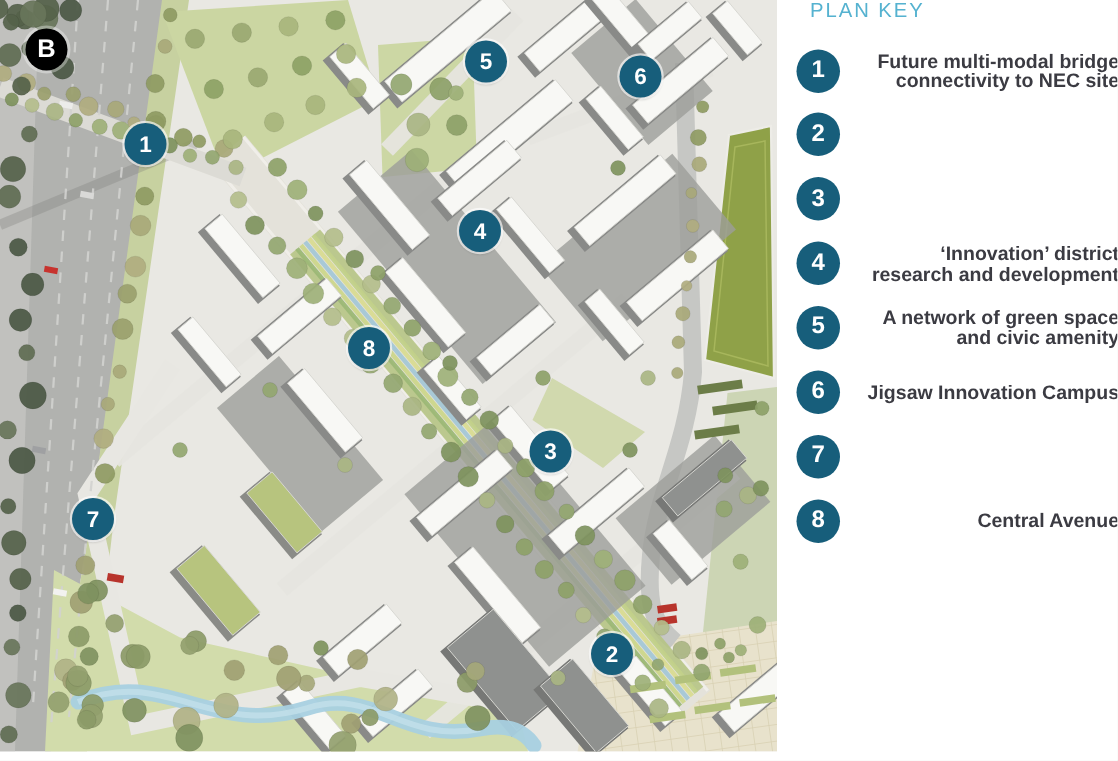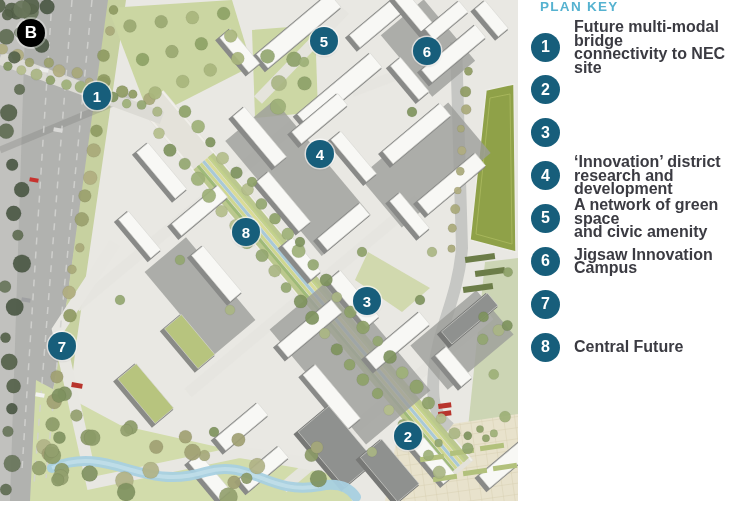--- a/index.html
+++ b/index.html
@@ -9,29 +9,29 @@
   .map-figure svg{position:absolute;left:0;top:0;}
   .map-badge{position:absolute;left:17px;top:19px;width:28px;height:28px;border-radius:50%;
         background:var(--badge,#000);color:#fff;font-weight:700;font-size:17px;
         display:flex;align-items:center;justify-content:center;
         box-shadow:0 0 0 2px rgba(255,255,255,.35);}
   .map-marker{position:absolute;width:28px;height:28px;margin:-14px 0 0 -14px;border-radius:50%;
         background:var(--marker,#175e7b);color:#fff;font-weight:700;font-size:15px;
         display:flex;align-items:center;justify-content:center;
         box-shadow:0 0 0 1.5px rgba(255,255,255,.65),0 1px 2px rgba(0,0,0,.35);}
   .plan-key{position:absolute;left:528px;top:0;width:217px;height:390px;}
-  .plan-key h2{position:absolute;left:12px;top:0;margin:0;font-size:13.5px;font-weight:700;
+  .plan-key h2{position:absolute;left:12px;top:0;margin:0;font-size:13.5px;font-weight:400;
         letter-spacing:1.3px;color:var(--key-title,#55b2d0);line-height:14px;}
   .key-list{list-style:none;margin:0;padding:0;}
   .key-item{position:absolute;left:3px;display:flex;align-items:center;gap:14px;height:44px;}
   .key-num{flex:0 0 29px;width:29px;height:29px;border-radius:50%;
         background:var(--key-circle,#175e7b);color:#fff;font-weight:700;font-size:16px;
         display:flex;align-items:center;justify-content:center;}
-  .key-label{font-size:16px;font-weight:700;line-height:13.5px;color:var(--key-text,#3b3b42);
-        white-space:pre-line;width:172px;}
+  .key-label{font-size:13px;font-weight:700;line-height:13.5px;color:var(--key-text,#3b3b42);
+        white-space:pre-line;width:172px;text-align:right;}
 </style>
 </head>
 <body>
 
 <div class="page">
 
   <div class="map-figure" id="map-figure">
     <svg id="mapsvg" width="518" height="501" viewBox="0 0 518 501">
       <defs>
         <pattern id="plazaGrid" width="11" height="11" patternUnits="userSpaceOnUse" patternTransform="rotate(-8)">
@@ -497,18 +497,18 @@
   </li>
         <li class="key-item" style="top: 239.3px;">
     <span class="key-num">6</span>
     <span class="key-label">Jigsaw Innovation Campus</span>
   </li>
         <li class="key-item" style="top: 282.16px;">
     <span class="key-num">7</span>
   </li>
         <li class="key-item" style="top: 325.02px;">
     <span class="key-num">8</span>
-    <span class="key-label">Central Future</span>
+    <span class="key-label">Central Avenue</span>
   </li>
       </ol>
   </aside>
 
 </div>
 
 </body></html>

